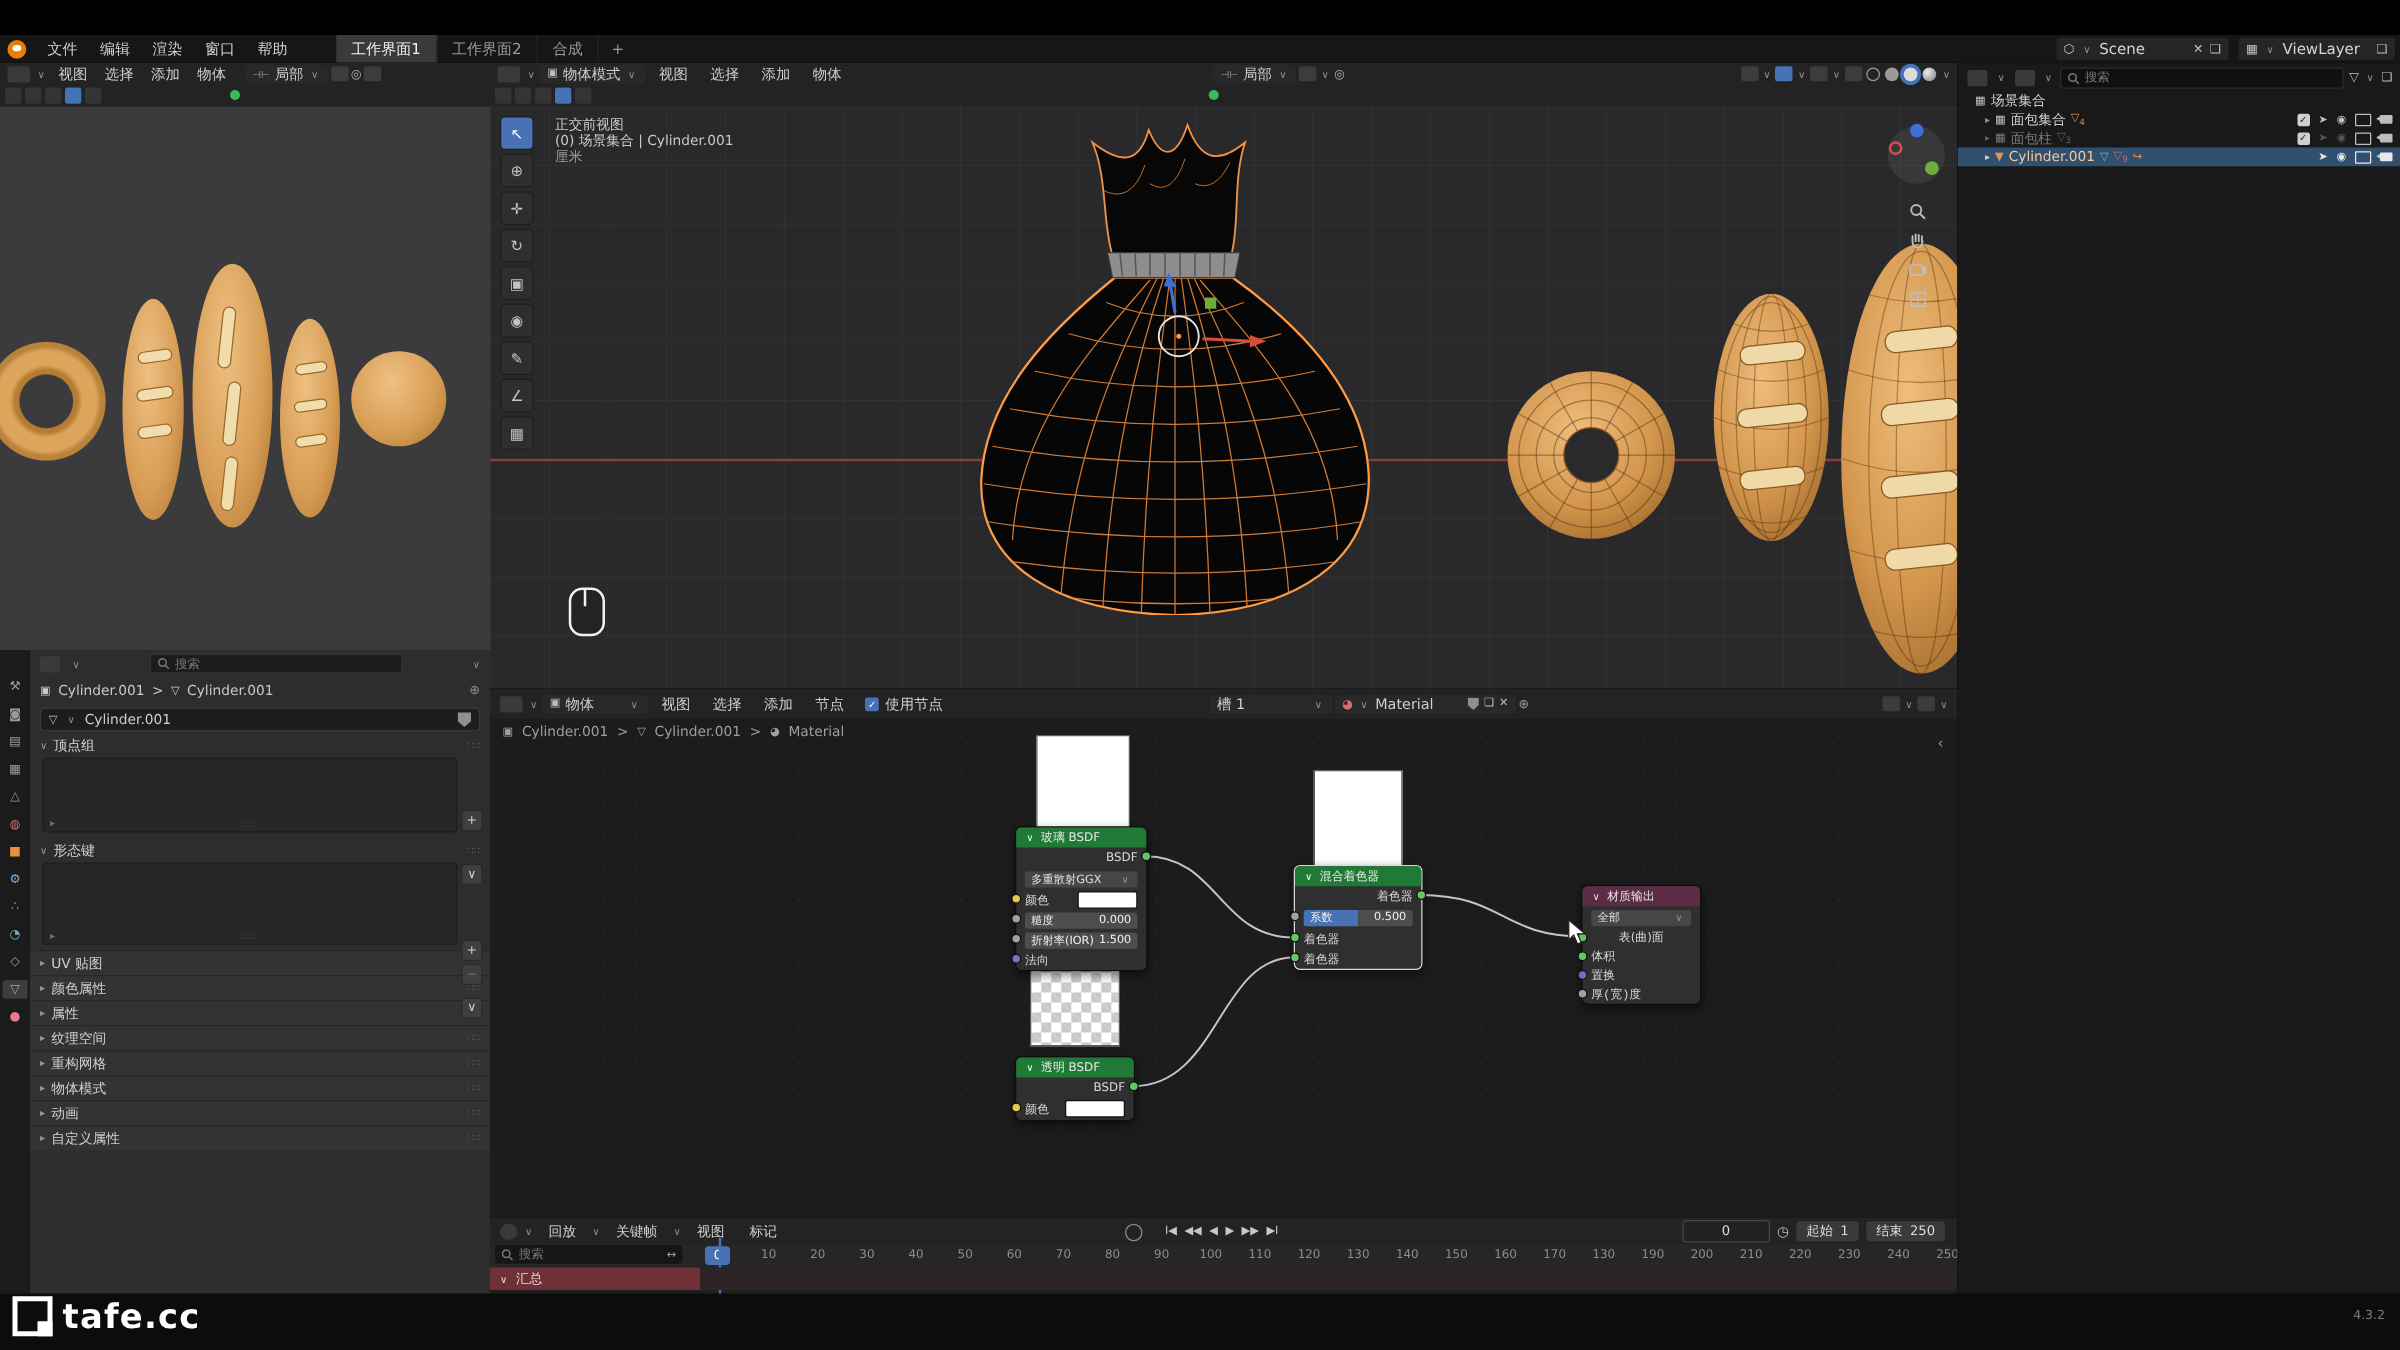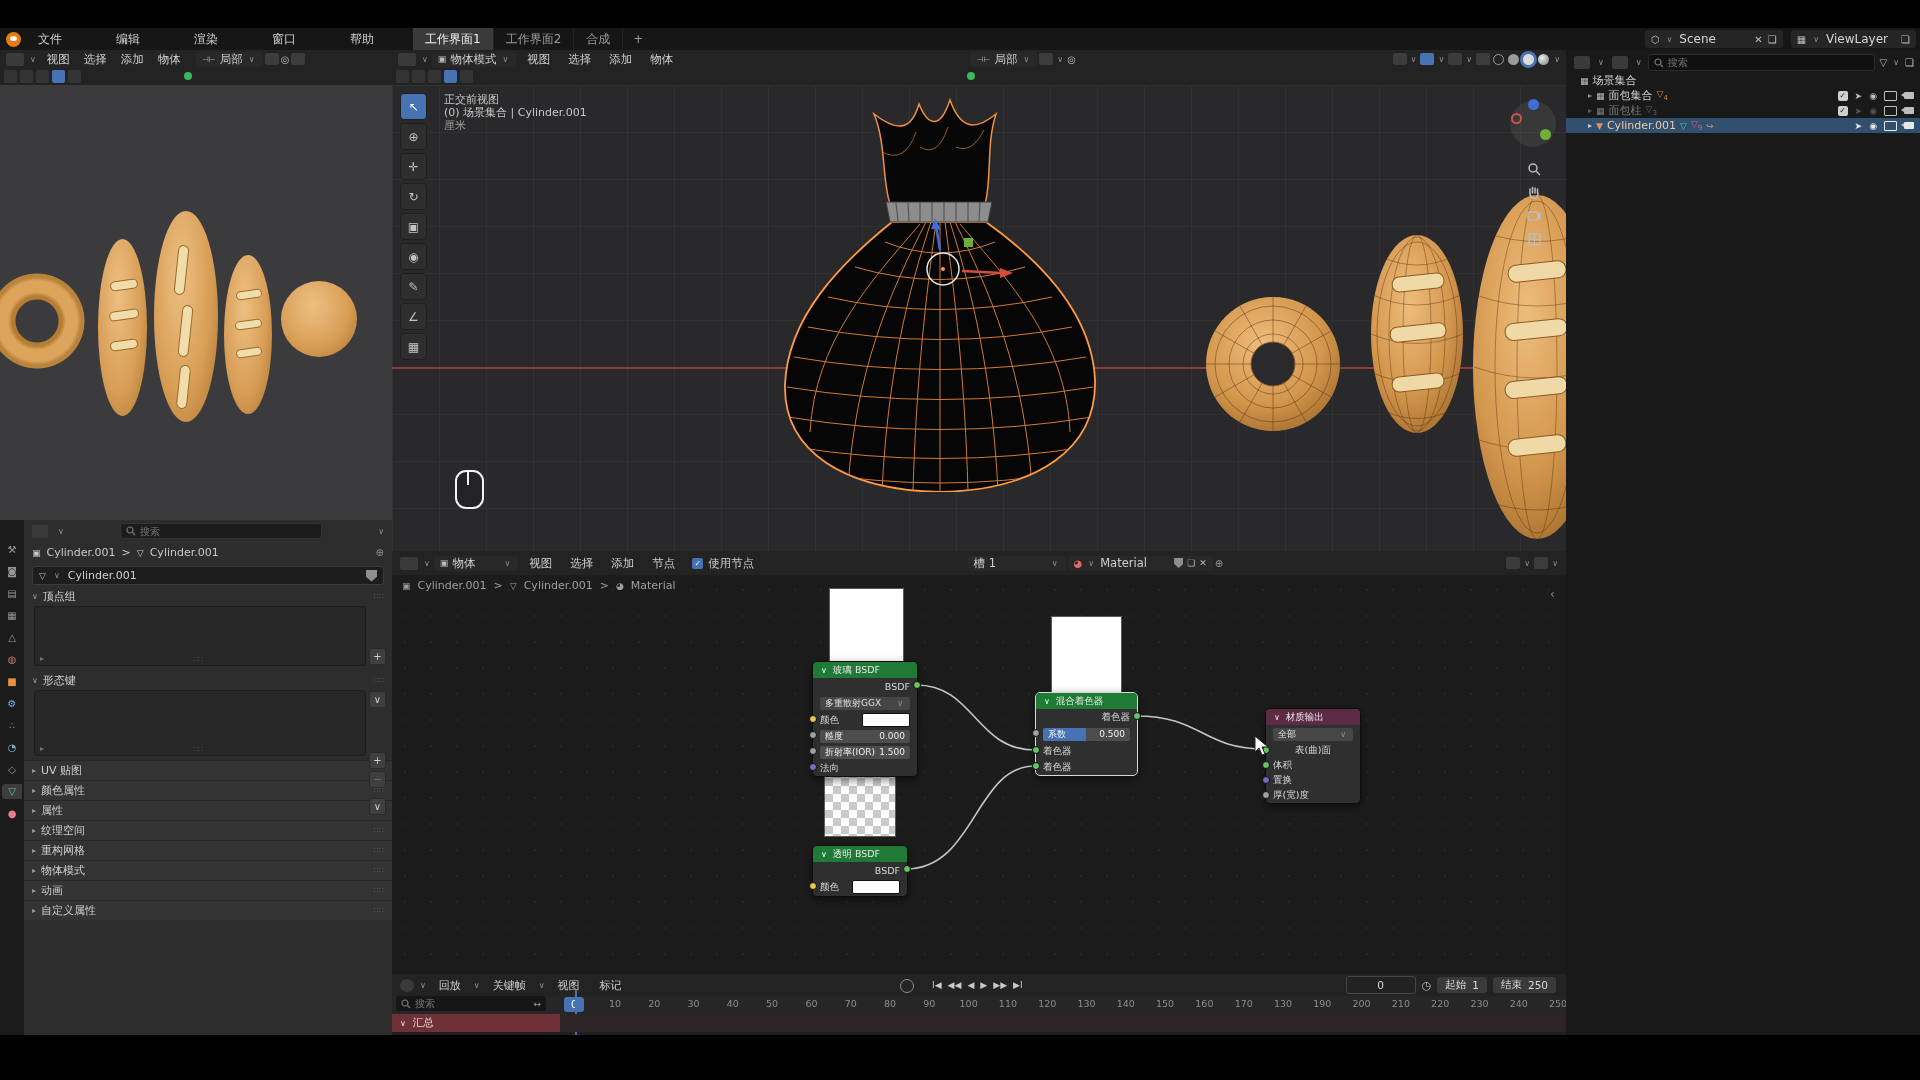--- a/index.html
+++ b/index.html
@@ -148,21 +148,21 @@
   input::placeholder{color:#777;}
   .mag{flex:none;}
 </style>
 </head>
 <body>
 
 <div id="root">
 
   <div class="abs topbar">
     <span class="blogo"></span>
-    <span style="display:flex;gap:36px;">
+    <span style="display:flex;">
 
     <span class="menu">文件</span>
         <span class="menu">编辑</span>
         <span class="menu">渲染</span>
         <span class="menu">窗口</span>
         <span class="menu">帮助</span>
       </span>
     <span class="wstabs">
       <span class="wstab active">工作界面1</span>
       <span class="wstab">工作界面2</span>
@@ -595,21 +595,21 @@
         <span>表(曲)面</span>
       </div>
       <div class="nrow" style="height:15px;">
         <span class="sock l green"></span>
         <span>体积</span>
       </div>
       <div class="nrow" style="height:15px;">
         <span class="sock l blue"></span>
         <span>置换</span>
       </div>
-      <div class="nrow" style="height:15px;">
+      <div class="nrow" style="height:15px;font-family:Liberation Mono, monospace;">
         <span class="sock l gray"></span>
         <span>厚(宽)度</span>
       </div>
     </div>
 
     <svg class="cursorarrow" style="left:862px;top:184px;" width="16" height="22">
       <polygon points="1,1 1,17 5,13 8,20 11,19 8,12 14,12" fill="#fff" stroke="#222" stroke-width="1"></polygon>
     </svg>
 
     <div class="node" style="left:420px;top:294px;width:94px;">
@@ -898,14 +898,21 @@
 
           <div class="prow">
             <span style="font-size:8px;color:#9a9a9a;">▸</span>
             <span>自定义属性</span>
             <span class="drag">∷∷</span>
           </div>
         </div>
     </div>
   </div>
 
+  <div class="abs statusbar">
+    <div class="wm">
+      <span class="wmlogo"></span>
+      <span class="wmtext">tafe.cc</span>
+    </div>
+    <span class="ver">4.3.2</span>
+  </div>
 
 </div>
 
 </body></html>

